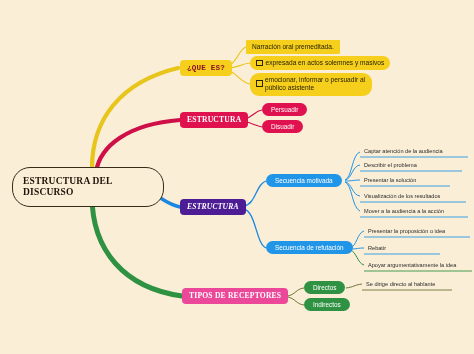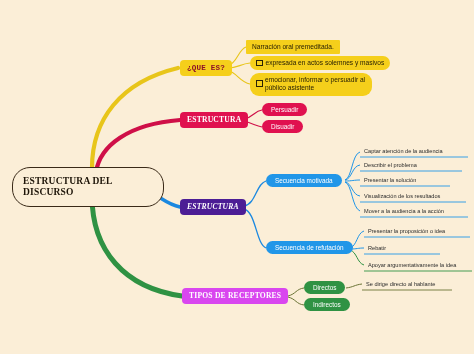--- a/index.html
+++ b/index.html
@@ -57,21 +57,21 @@
     font-size: 7.6px;
     color: #ffffff;
     border-radius: 4px;
     padding: 3.5px 7px;
     text-align: center;
     letter-spacing: .2px;
   }
   .main.yellow { background: #f5cf1b; color: #8c1028; }
   .main.pink   { background: #e0114f; }
   .main.blue   { background: #4c1d95; font-style: italic; }
-  .main.green  { background: #d946ef; }
+  .main.green  { background: #ec4899; }
 
   
   .pill {
     font-size: 6.4px;
     color: #ffffff;
     border-radius: 9px;
     padding: 3px 9px;
     text-align: center;
   }
   .pill.pink  { background: #e0114f; }

